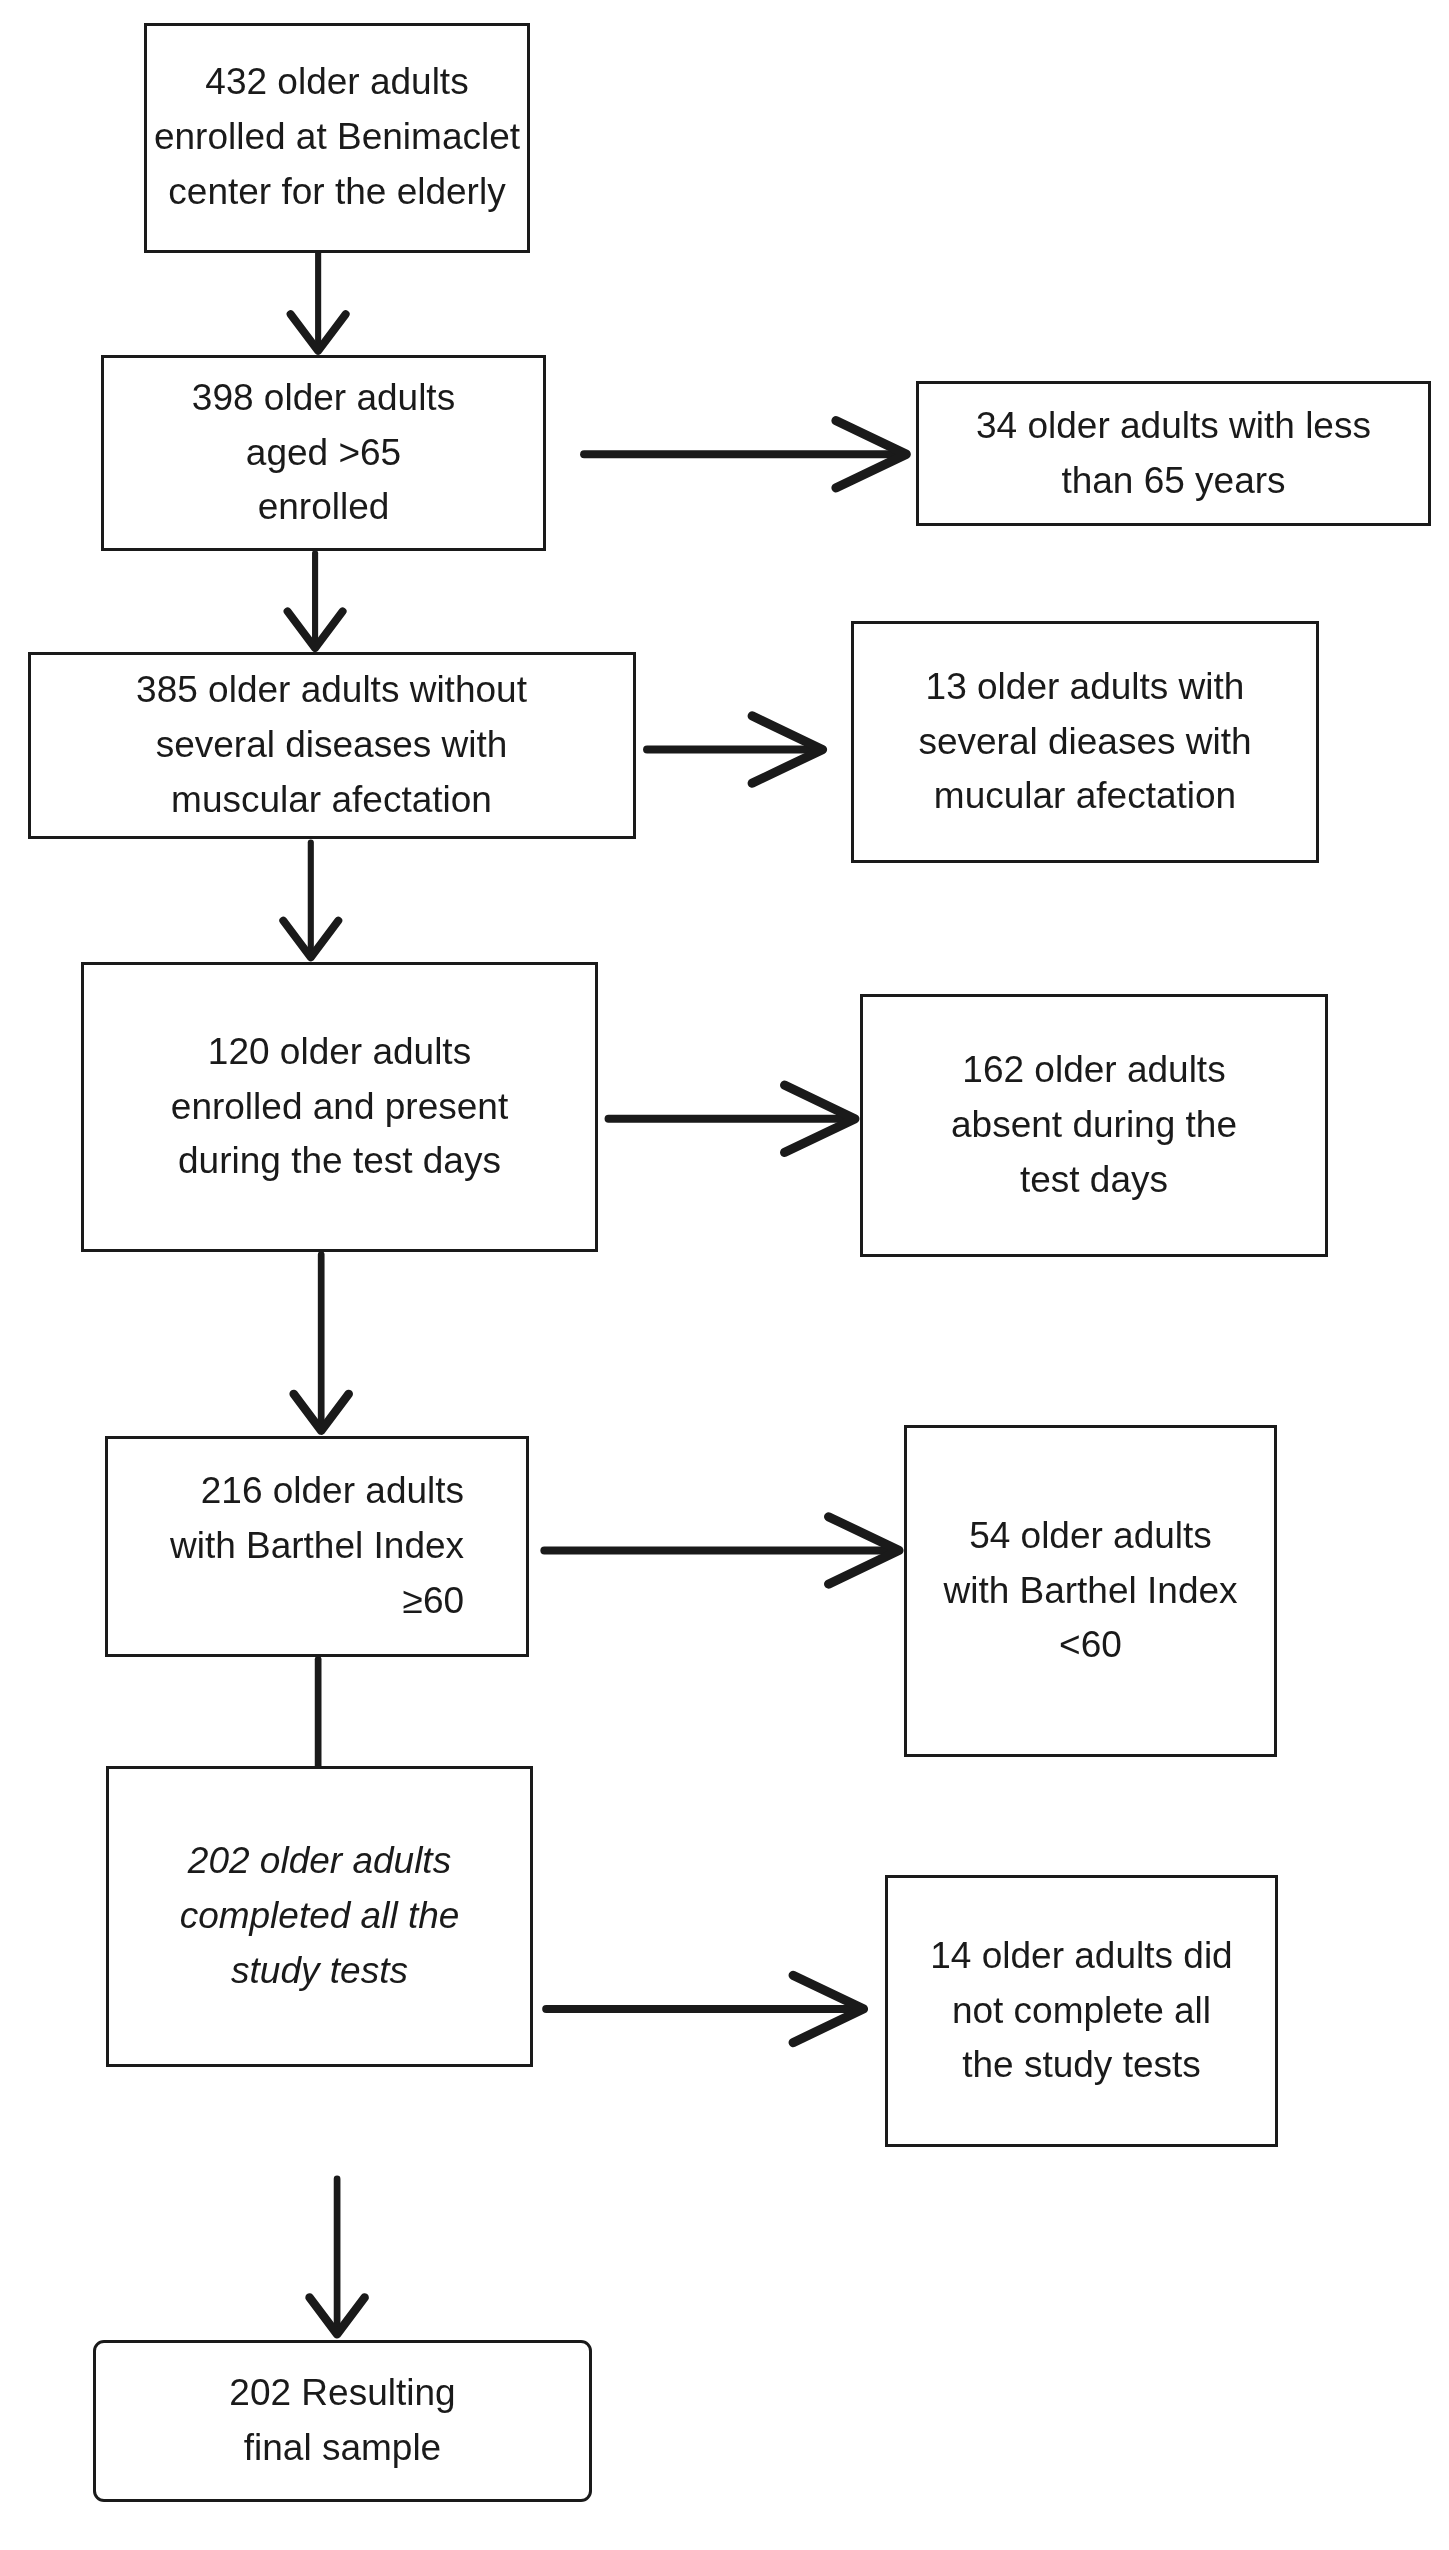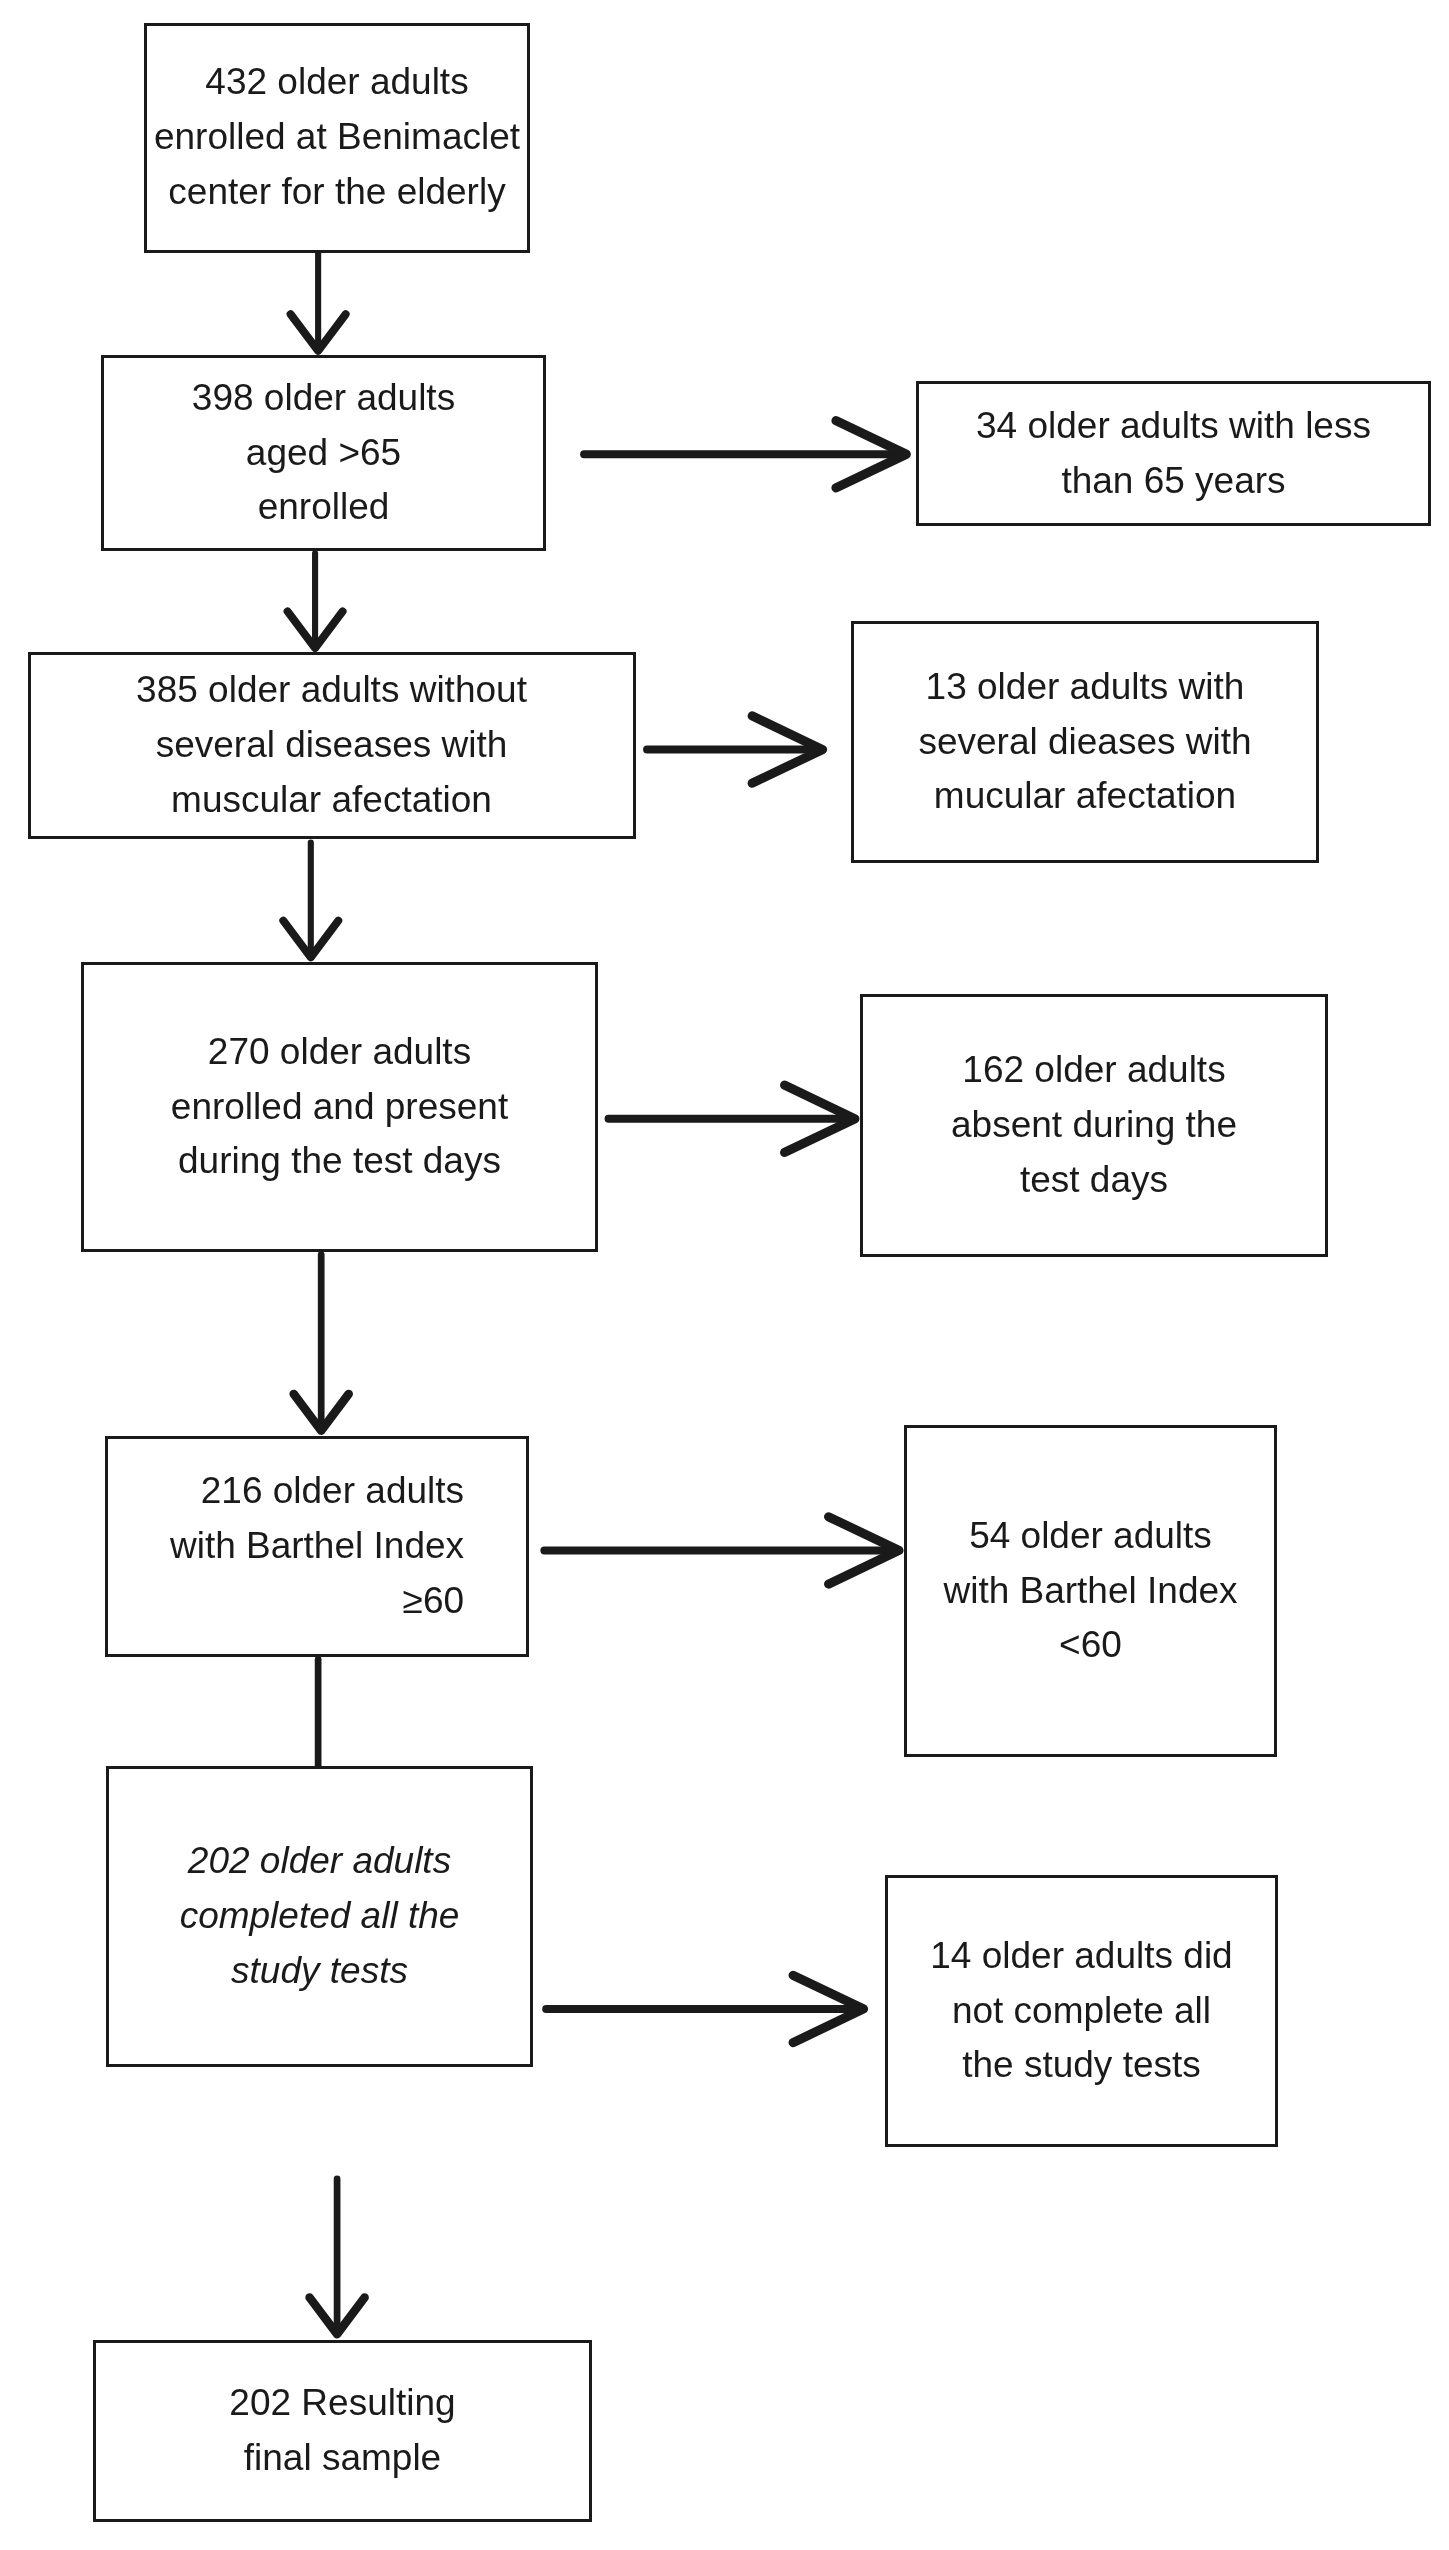--- a/index.html
+++ b/index.html
@@ -104,38 +104,38 @@
 enrolled</div>
   </div>
 
   <div class="node" style="left:27.5px; top:652px; width:608px; height:187px;">
     <div class="node-text">385 older adults without
 several diseases with
 muscular afectation</div>
   </div>
 
   <div class="node" style="left:81px; top:962px; width:517px; height:290px;">
-    <div class="node-text">270 older adults
+    <div class="node-text">120 older adults
 enrolled and present
 during the test days</div>
   </div>
 
   <div class="node" style="left:105px; top:1436px; width:424px; height:221px;text-align:right;">
     <div class="node-text">216 older adults
 with Barthel Index
 ≥60</div>
   </div>
 
   <div class="node" style="left:106px; top:1766px; width:427px; height:301px;font-style:italic;">
     <div class="node-text">202 older adults
 completed all the
 study tests</div>
   </div>
 
-  <div class="node" style="left:93px; top:2340px; width:499px; height:182px;">
+  <div class="node" style="left:93px; top:2340px; width:499px; height:162px;border-radius:11px;">
     <div class="node-text">202 Resulting
 final sample</div>
   </div>
 
   <div class="node" style="left:916px; top:381px; width:515px; height:145px;">
     <div class="node-text">34 older adults with less
 than 65 years</div>
   </div>
 
   <div class="node" style="left:851px; top:621px; width:468px; height:242px;">

